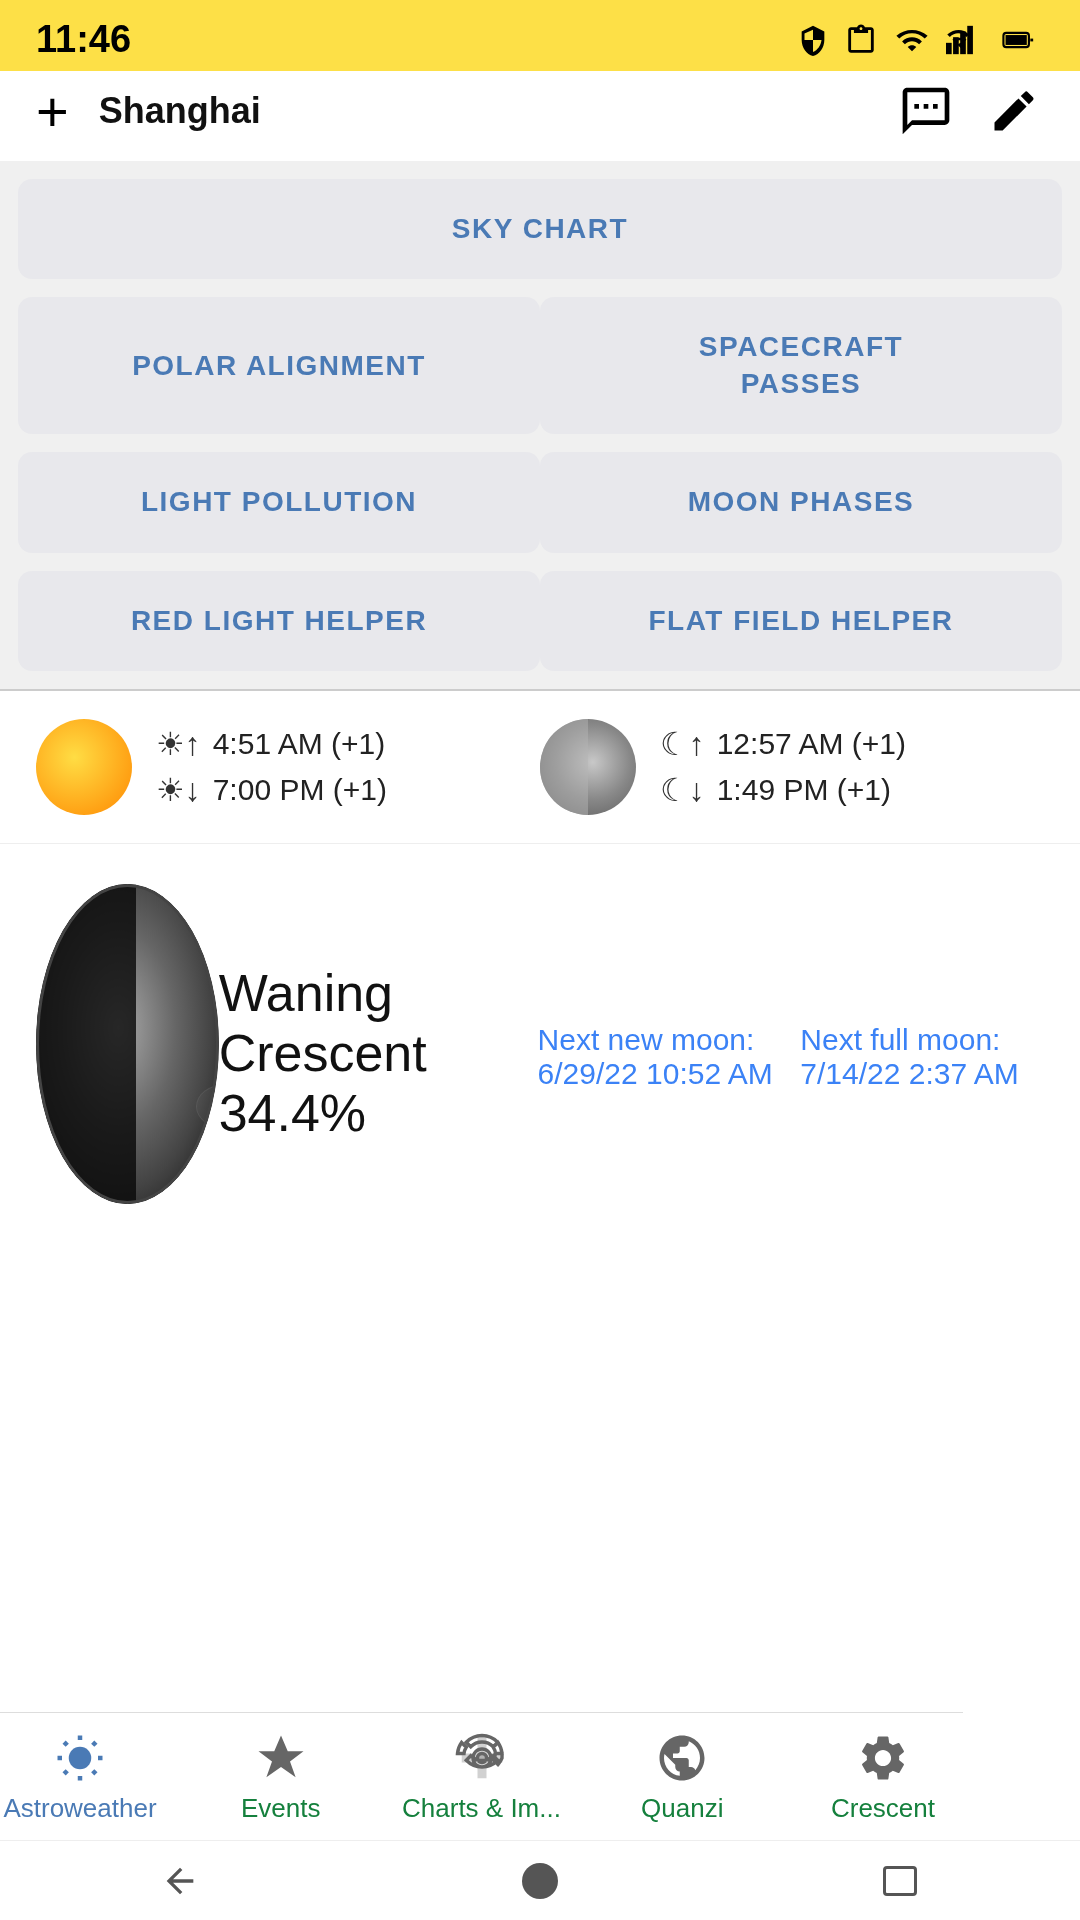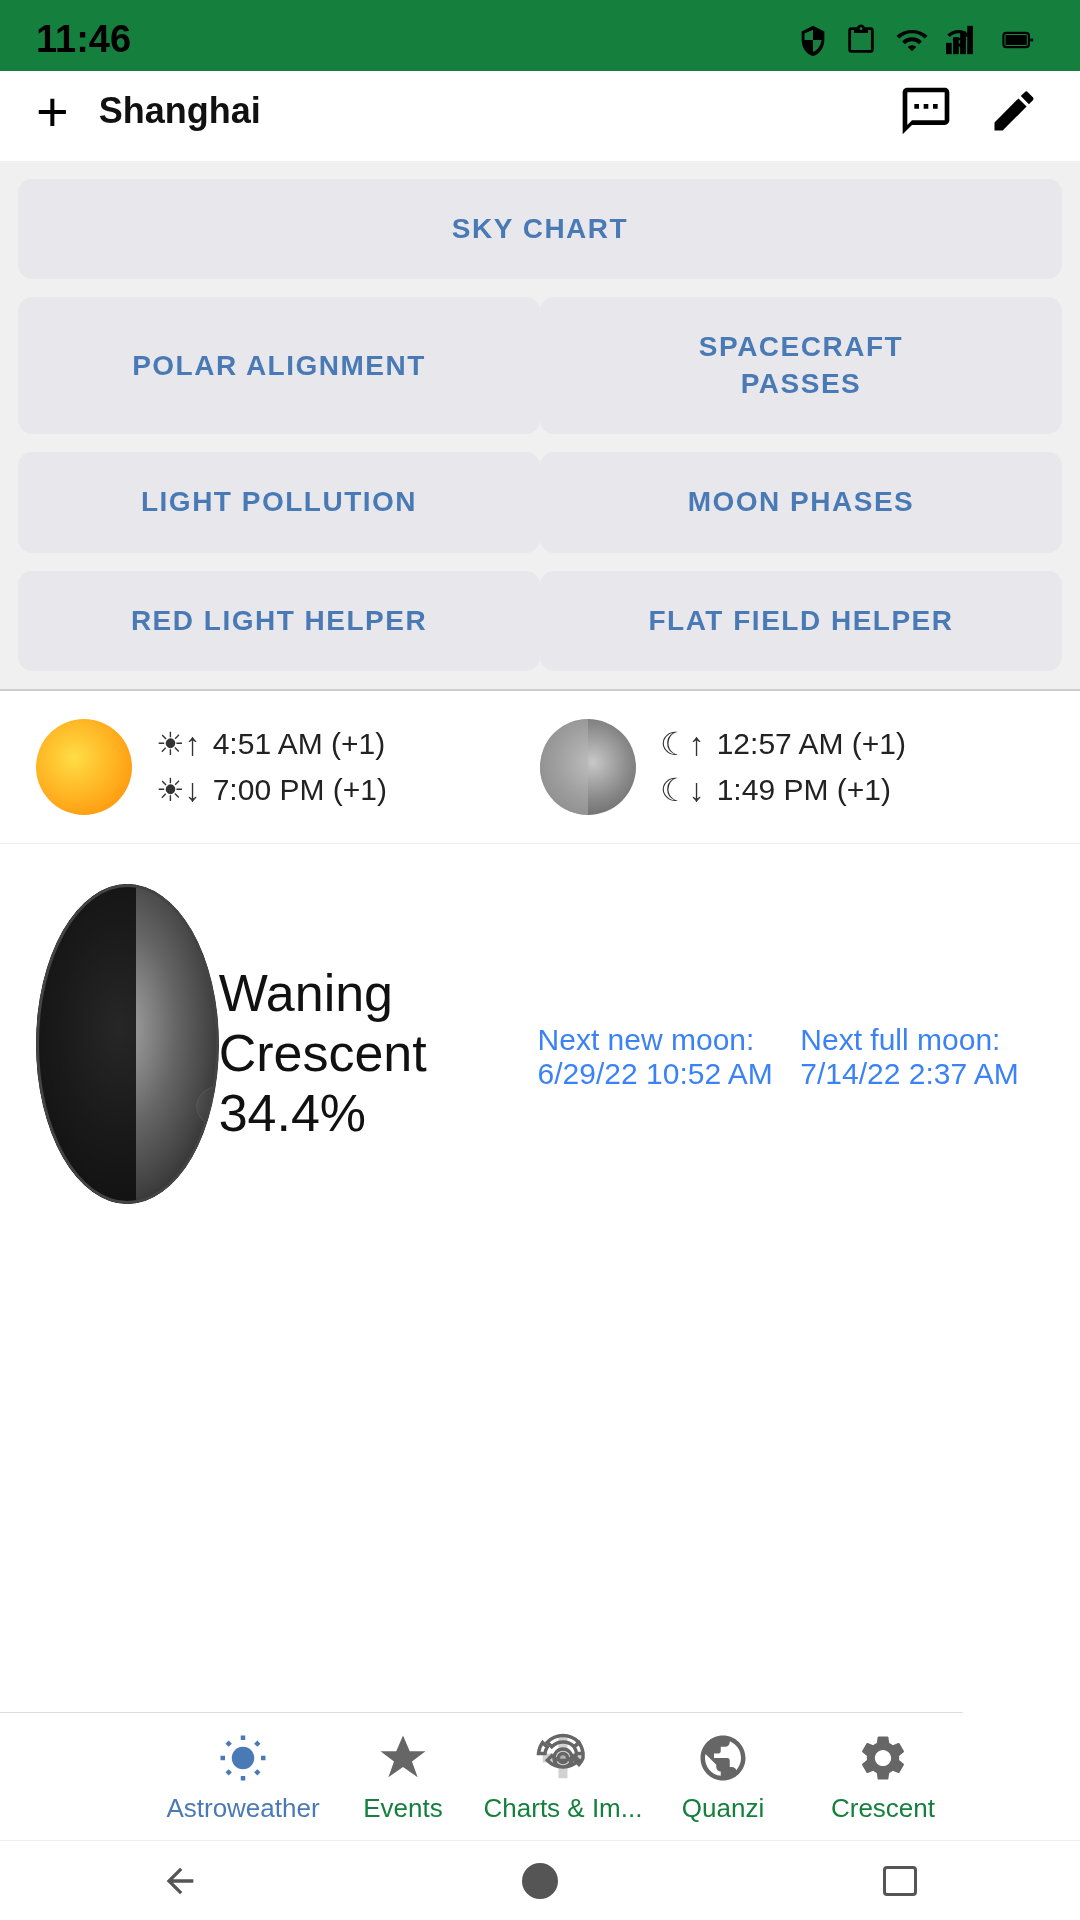--- a/index.html
+++ b/index.html
@@ -11,21 +11,21 @@
       font-family: 'Arial', sans-serif;
       overflow-x: hidden;
     }
 
     
     .status-bar {
       display: flex;
       align-items: center;
       justify-content: space-between;
       padding: 18px 36px 10px 36px;
-      background: #15803d;
+      background: #fde047;
     }
     .status-time {
       font-size: 38px;
       font-weight: bold;
       color: #000;
     }
     .status-icons {
       display: flex;
       align-items: center;
       gap: 14px;
@@ -224,21 +224,21 @@
     
     .bottom-nav {
       position: fixed;
       bottom: 80px;
       left: 0;
       width: 963px;
       background: #fff;
       border-top: 1px solid #ddd;
       display: flex;
       align-items: center;
-      justify-content: flex-end;
+      justify-content: space-between;
       padding: 18px 0 16px;
     }
     .nav-item {
       display: flex;
       flex-direction: column;
       align-items: center;
       gap: 8px;
       cursor: pointer;
       min-width: 160px;
     }

